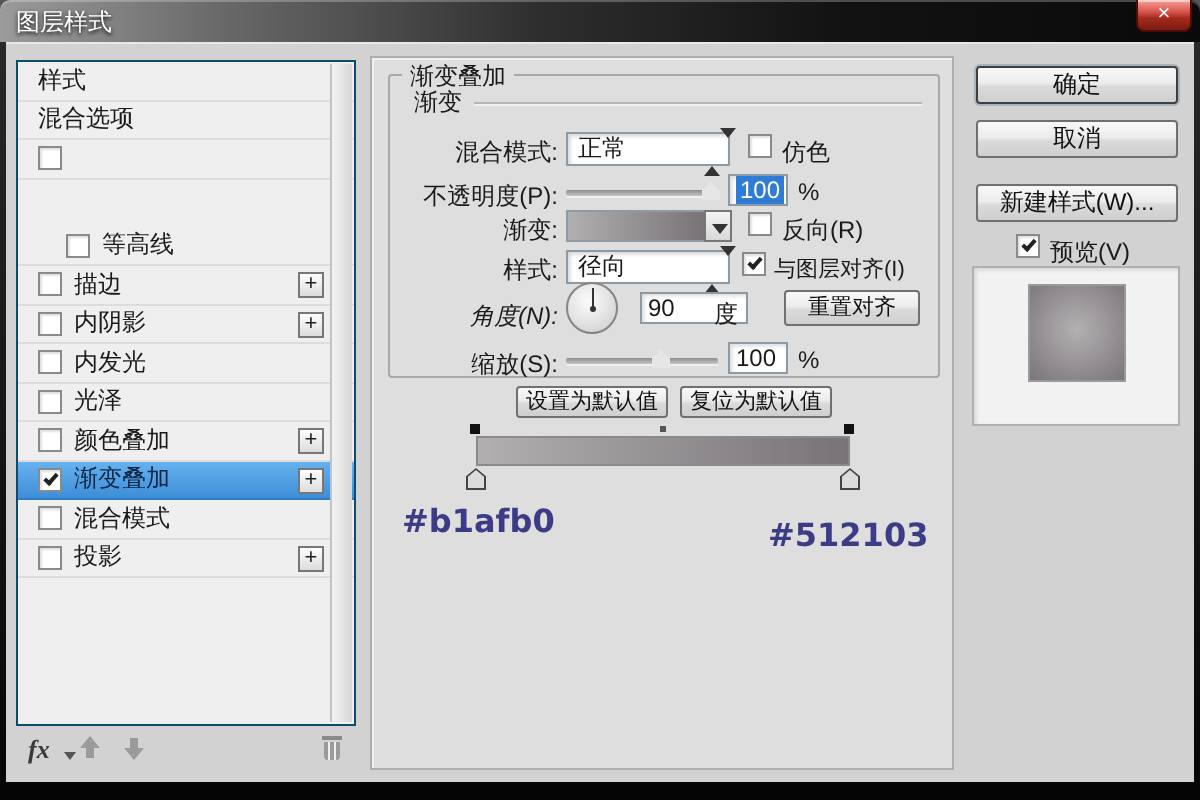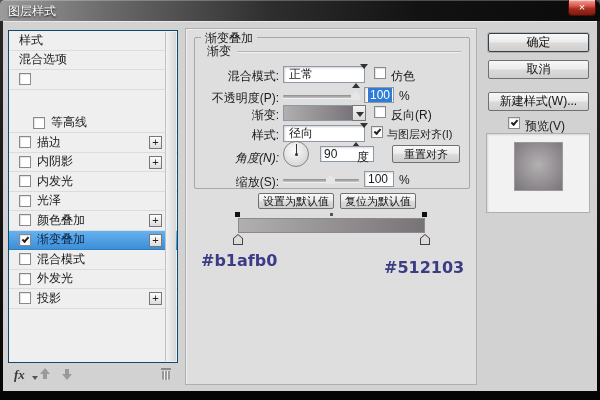--- a/index.html
+++ b/index.html
@@ -161,24 +161,20 @@
           </span>
         <span class="slabel">渐变叠加</span>
         <span class="plusbtn">+</span>
       </div>
       <div class="srow">
         <span class="cb"></span>
         <span class="slabel">混合模式</span>
       </div>
       <div class="srow">
         <span class="cb"></span>
-        <span class="slabel">外发光</span>
-      </div>
-      <div class="srow">
-        <span class="cb"></span>
         <span class="slabel">投影</span>
         <span class="plusbtn">+</span>
       </div>
       <div class="vscroll"></div>
     </div>
 
     <div class="side-footer">
       <span class="fx">fx</span>
       <span class="fx-caret"></span>
       <span class="nav-arrow" style="left:30px;">

